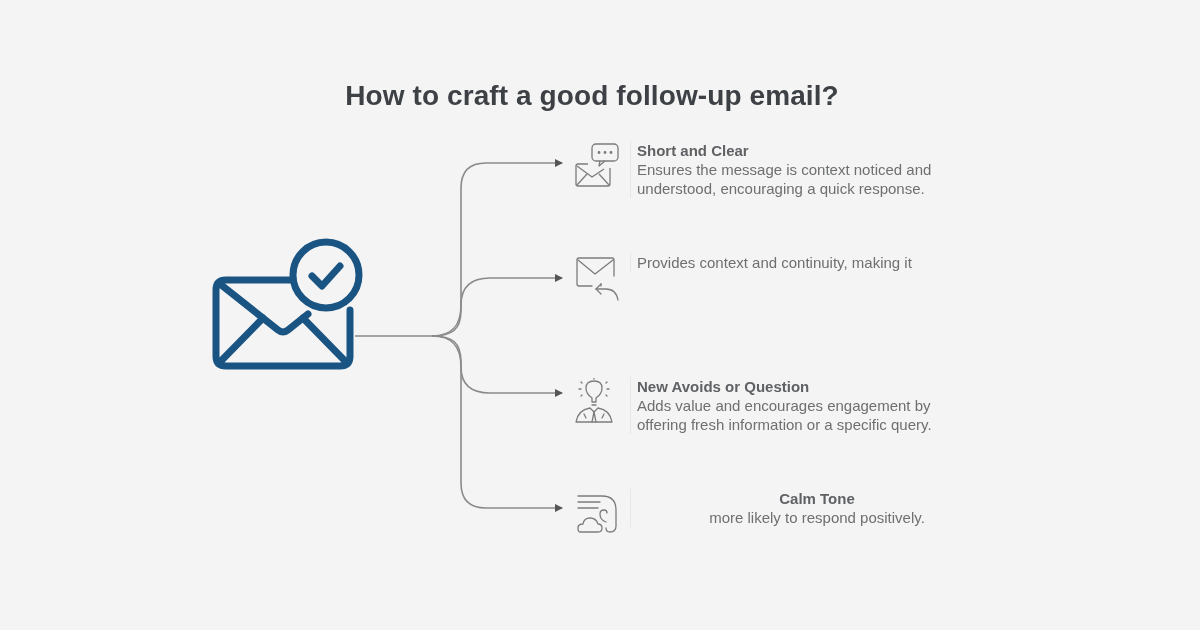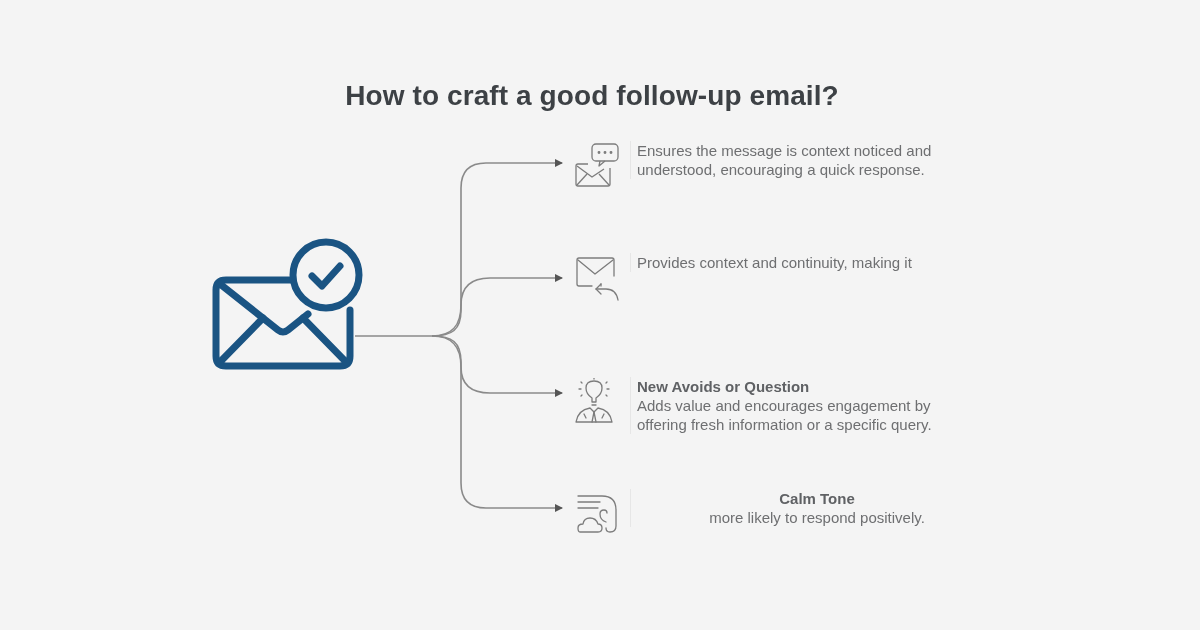--- a/index.html
+++ b/index.html
@@ -78,20 +78,21 @@
         <circle cx="33" cy="10.5" r="0.8" fill="#7c7c7c"></circle>
         <circle cx="39" cy="10.5" r="0.8" fill="#7c7c7c"></circle>
         <path d="M16,22 L6,22 Q4,22 4,24 L4,42 Q4,44 6,44 L36,44 Q38,44 38,42 L38,26"></path>
         <path d="M5,24 L20,35 L32,27"></path>
         <path d="M5,43 L15,32"></path>
         <path d="M37,43 L27,32"></path>
       </g>
     </svg>
   </div>
   <div class="text">
+    <div class="head">Short and Clear</div>
     <div class="desc">Ensures the message is context noticed and</div>
     <div class="desc">understood, encouraging a quick response.</div>
   </div>
 </div>
 
 <div class="item" style="top:254px;">
   <div class="ico">
     <svg width="48" height="48" viewBox="0 0 48 48">
       <g fill="none" stroke="#7c7c7c" stroke-width="1.3" stroke-linejoin="round" stroke-linecap="round">
         <path d="M20,32 L7,32 Q5,32 5,30 L5,6 Q5,4 7,4 L40,4 Q42,4 42,6 L42,22"></path>

